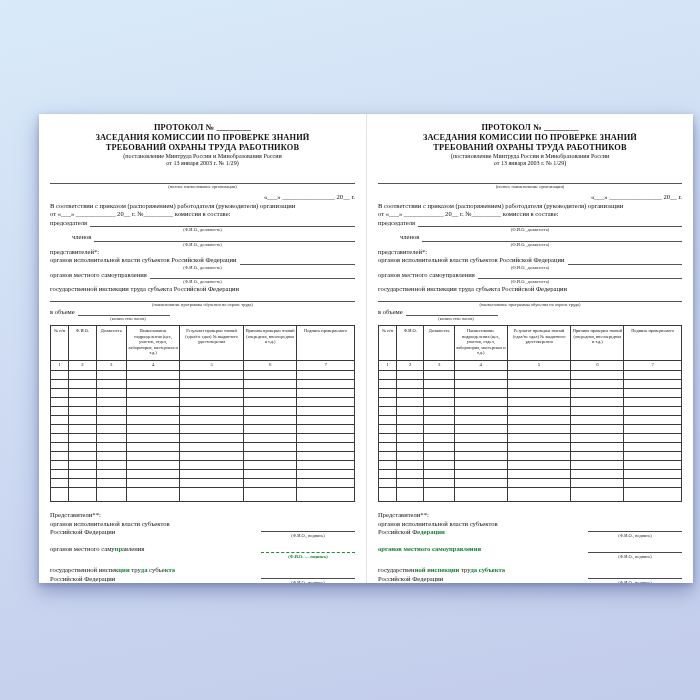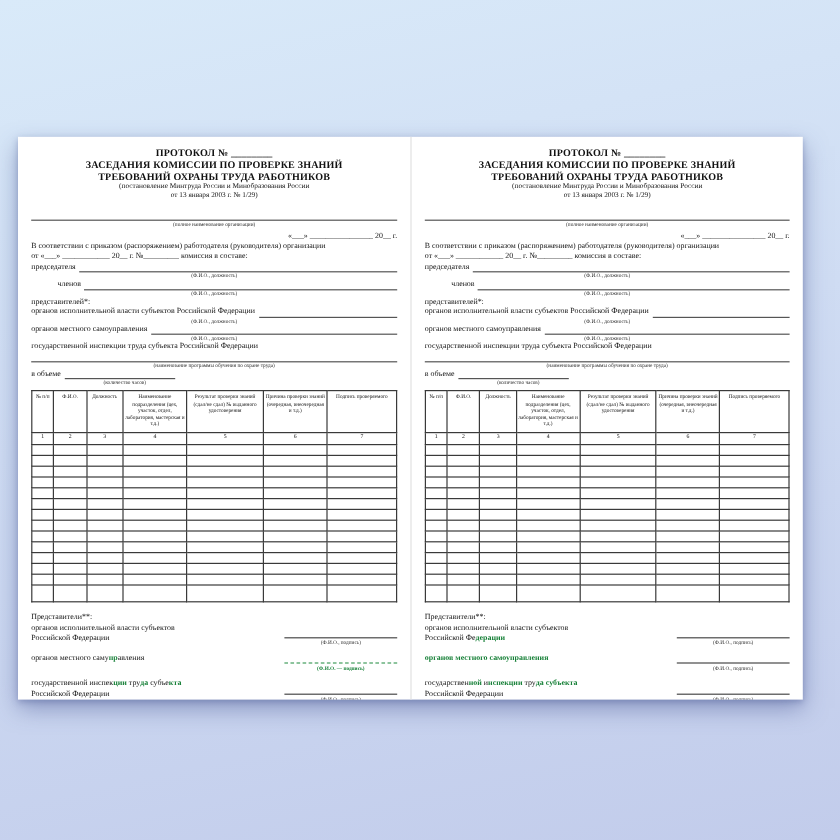--- a/index.html
+++ b/index.html
@@ -2,21 +2,21 @@
 <html lang="ru"><head>
 <meta charset="utf-8">
 <style>
   html,body { margin:0; padding:0; }
   body {
     width:700px; height:700px; overflow:hidden;
     background: linear-gradient(168deg, #d9eaf9 0%, #cfdcf3 45%, #c2cceb 100%);
     font-family: "Liberation Serif", "DejaVu Serif", serif;
   }
   .spread {
-    position:absolute; left:15px; top:114px; width:654px; height:469px;
+    position:absolute; left:39px; top:114px; width:654px; height:469px;
     background:#ffffff; display:flex;
     box-shadow: 0 8px 18px rgba(75,90,150,0.5), 0 2px 5px rgba(75,90,150,0.35);
   }
   .page {
     width:327px; height:469px; box-sizing:border-box;
     padding:9px 11px 6px 11px; color:#121212; overflow:hidden;
   }
   .page + .page { border-left:1px solid #e2e2e2; }
 
   .title   { font-size:8.4px; font-weight:bold; text-align:center; line-height:1.2; letter-spacing:.15px; }

